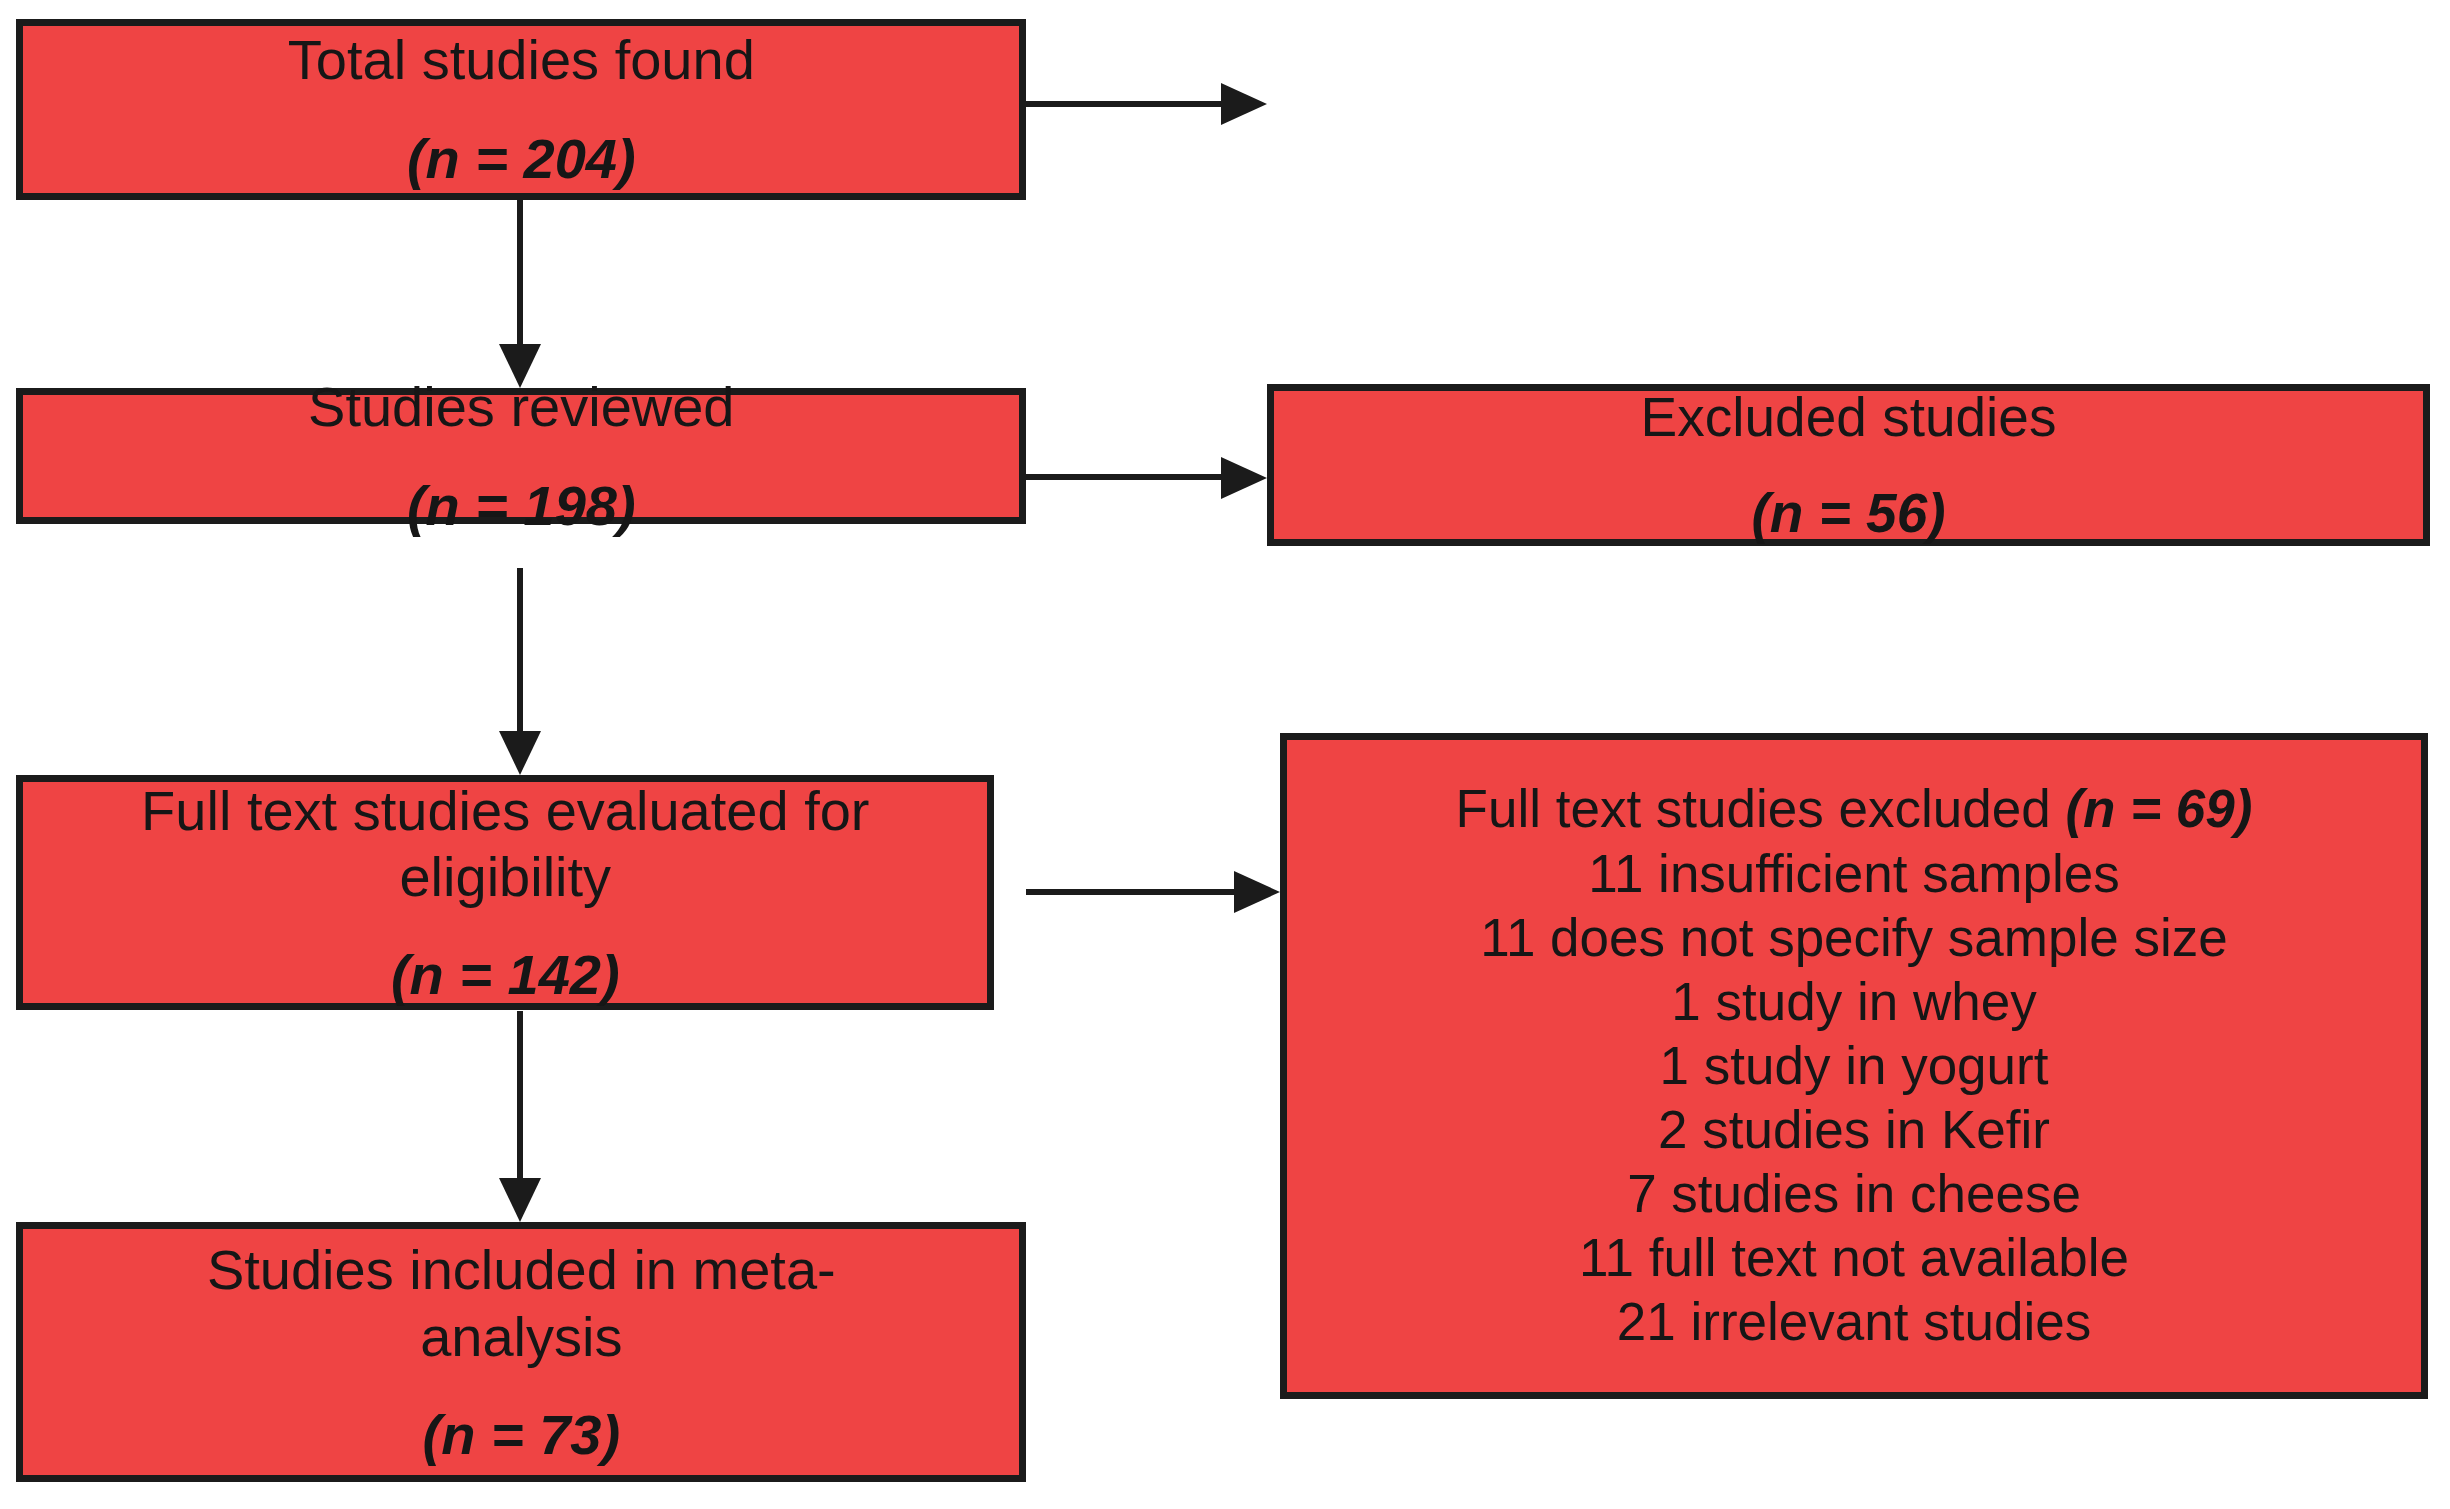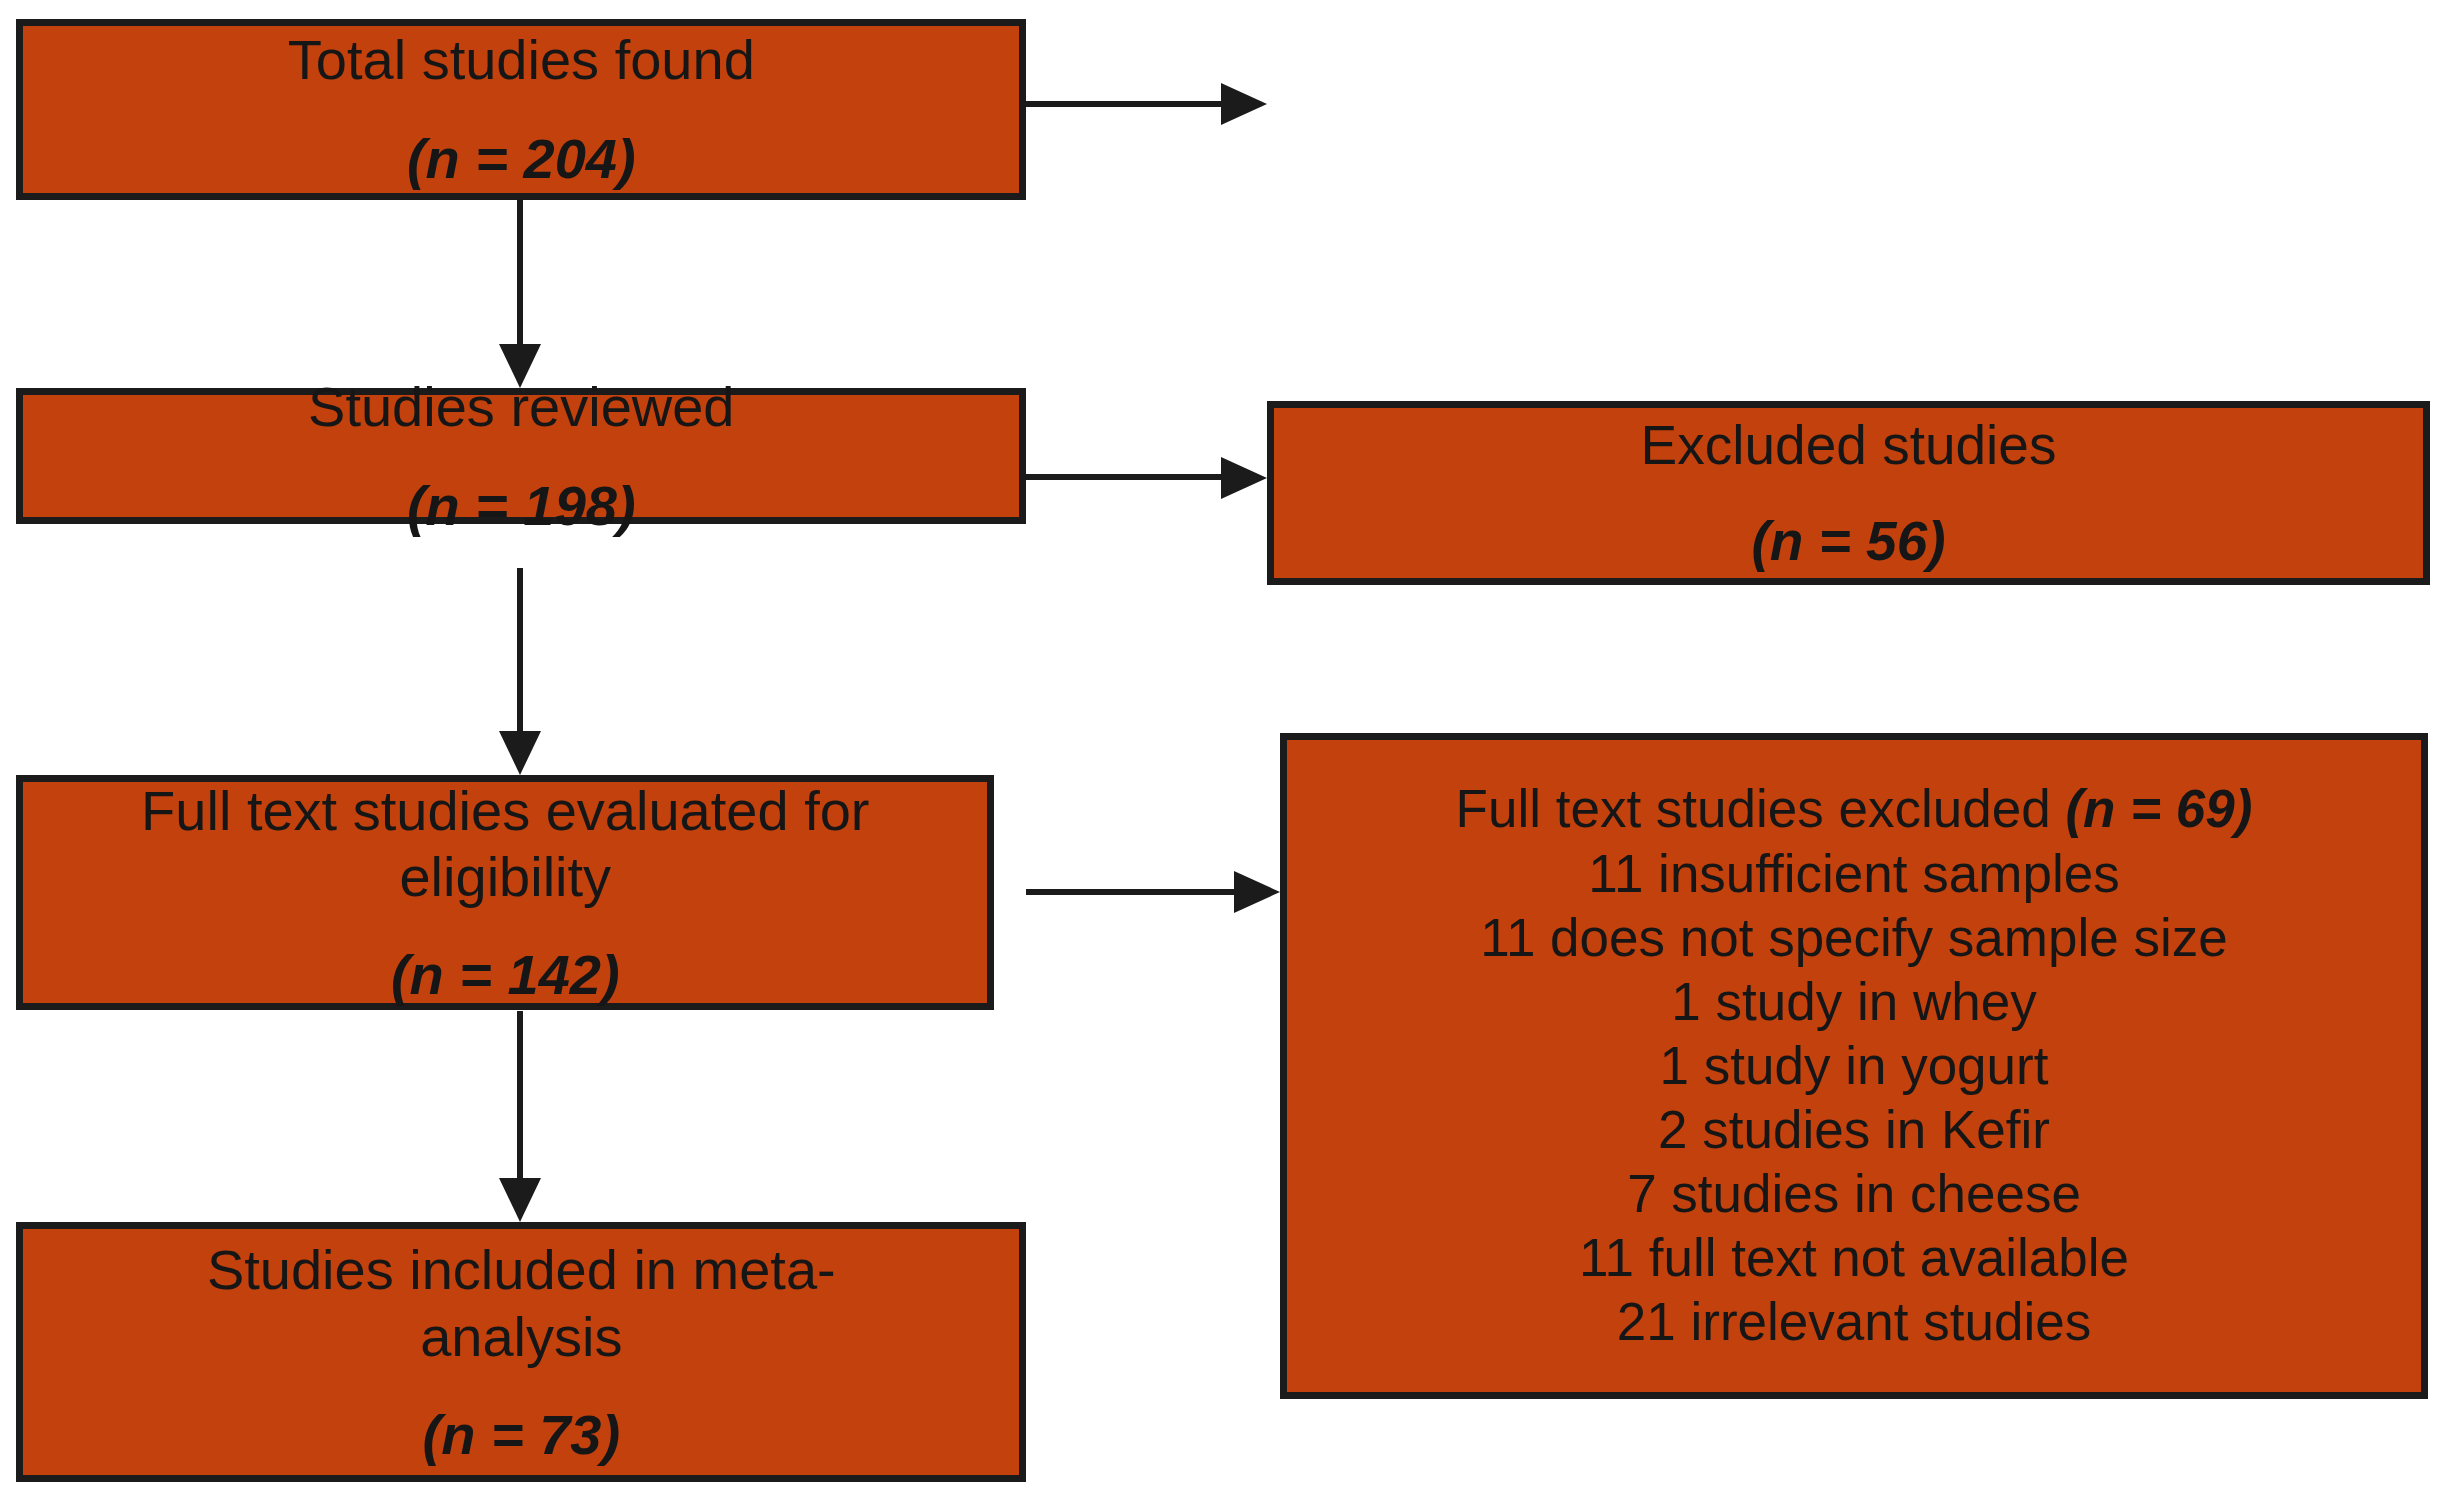--- a/index.html
+++ b/index.html
@@ -13,21 +13,21 @@
     height: 1510px;
     background: #ffffff;
     font-family: "Liberation Sans", "DejaVu Sans", sans-serif;
     color: #161616;
     overflow: hidden;
   }
   .box {
     position: absolute;
     box-sizing: border-box;
     border: 7.4px solid #1b1b1b;
-    background: #c2410c;
+    background: #ef4444;
     display: flex;
     flex-direction: column;
     align-items: center;
     justify-content: center;
     text-align: center;
   }
   .box-title {
     font-size: 56px;
     line-height: 1.18;
     font-weight: 400;
@@ -42,21 +42,21 @@
     font-style: italic;
     margin-top: 32px;
   }
   
   .box-l1 { left: 16.3px;  top: 18.5px;   width: 1010px; height: 181px; }
   .box-l2 { left: 16.3px;  top: 388px;  width: 1010px; height: 136px; }
   .box-l3 { left: 16.3px;  top: 775px; width: 978px; height: 235px; }
   .box-l4 { left: 16.3px;  top: 1222px; width: 1010px; height: 260px; }
   
   .box-r1 { left: 1267px; top: 18.5px;  width: 1163px; height: 170px; }
-  .box-r2 { left: 1267px; top: 401px; width: 1163px; height: 184px; }
+  .box-r2 { left: 1267px; top: 384px; width: 1163px; height: 162px; }
   .box-r3 { left: 1280px; top: 733px; width: 1148px; height: 666px; padding: 24px 22px; }
   .box-r1 .box-title, .box-r2 .box-title { max-width: 1110px; font-size: 55px; }
   .box-r1 .box-n, .box-r2 .box-n { font-size: 55px; }
   
   .excl-line {
     font-size: 53px;
     line-height: 1.21;
     font-weight: 400;
     white-space: nowrap;
   }

